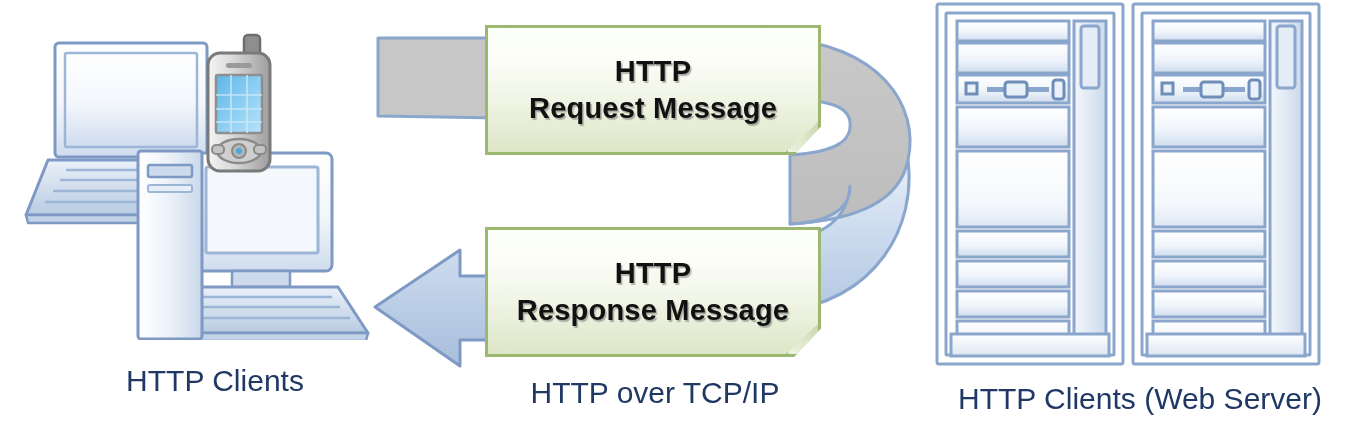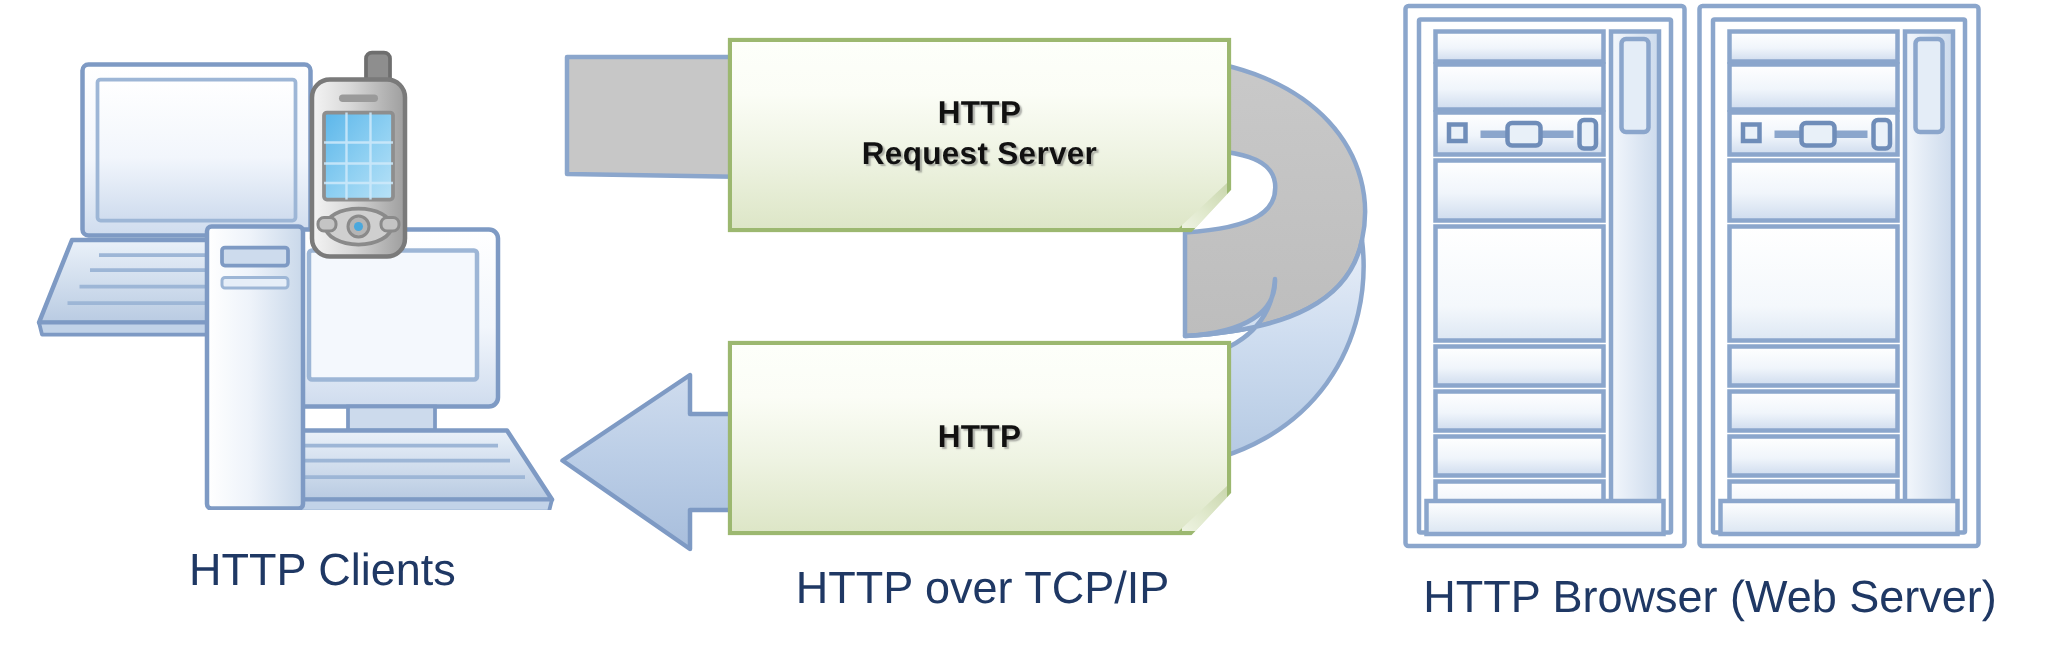--- a/index.html
+++ b/index.html
@@ -42,21 +42,21 @@
     flex-direction: column;
     align-items: center;
     justify-content: center;
     -webkit-clip-path: polygon(0 0, 100% 0, 100% 78%, 92% 100%, 0 100%);
     clip-path: polygon(0 0, 100% 0, 100% 78%, 92% 100%, 0 100%);
   }
   .msg-line {
     color: #111111;
     font-family: "Liberation Sans", sans-serif;
     font-weight: bold;
-    font-size: 21px;
+    font-size: 29px;
     line-height: 1.28;
     letter-spacing: 0.2px;
     text-shadow: 1.5px 1.5px 1px rgba(90,90,90,0.45);
     white-space: nowrap;
   }
   .fold {
     position: absolute;
     right: 0;
     bottom: 0;
     width: 30px;
@@ -205,26 +205,27 @@
                  L 200 266
                  L 200 330
                  L 100 330
                  L 100 356 Z" fill="url(#gArrowBlue)" stroke="#7e9ac4" stroke-width="3" stroke-linejoin="round"></path>
       </g>
     </svg>
   </div>
 
   <div class="msg-box" style="left:485px; top:25px; width:336px; height:130px;">
     <div class="msg-line">HTTP</div>
-    <div class="msg-line">Request Server</div>
+    <div class="msg-line">Request Message</div>
     <div class="fold"></div>
   </div>
 
   <div class="msg-box" style="left:485px; top:227px; width:336px; height:130px;">
     <div class="msg-line">HTTP</div>
+    <div class="msg-line">Response Message</div>
     <div class="fold"></div>
   </div>
 
   <div class="caption" style="left:455px; top:374px; width:400px;">HTTP over TCP/IP</div>
 
   <div class="devices" style="left:935px; top:2px; width:390px; height:372px;">
     <svg width="390" height="372" viewBox="0 0 390 372">
       <defs>
         <linearGradient id="gBay" x1="0" y1="0" x2="0" y2="1">
           <stop offset="0%" stop-color="#ffffff"></stop>
@@ -271,15 +272,15 @@
 
           <rect x="16" y="332" width="158" height="22" fill="url(#gBase)" stroke="#8ba6cc" stroke-width="3"></rect>
         </g>
       </defs>
 
       <use href="#rack" x="0" y="0"></use>
       <use href="#rack" x="196" y="0"></use>
     </svg>
   </div>
 
-  <div class="caption" style="left:930px; top:380px; width:420px;">HTTP Browser (Web Server)</div>
+  <div class="caption" style="left:930px; top:380px; width:420px;">HTTP Clients (Web Server)</div>
 
 </div>
 
 </body></html>

